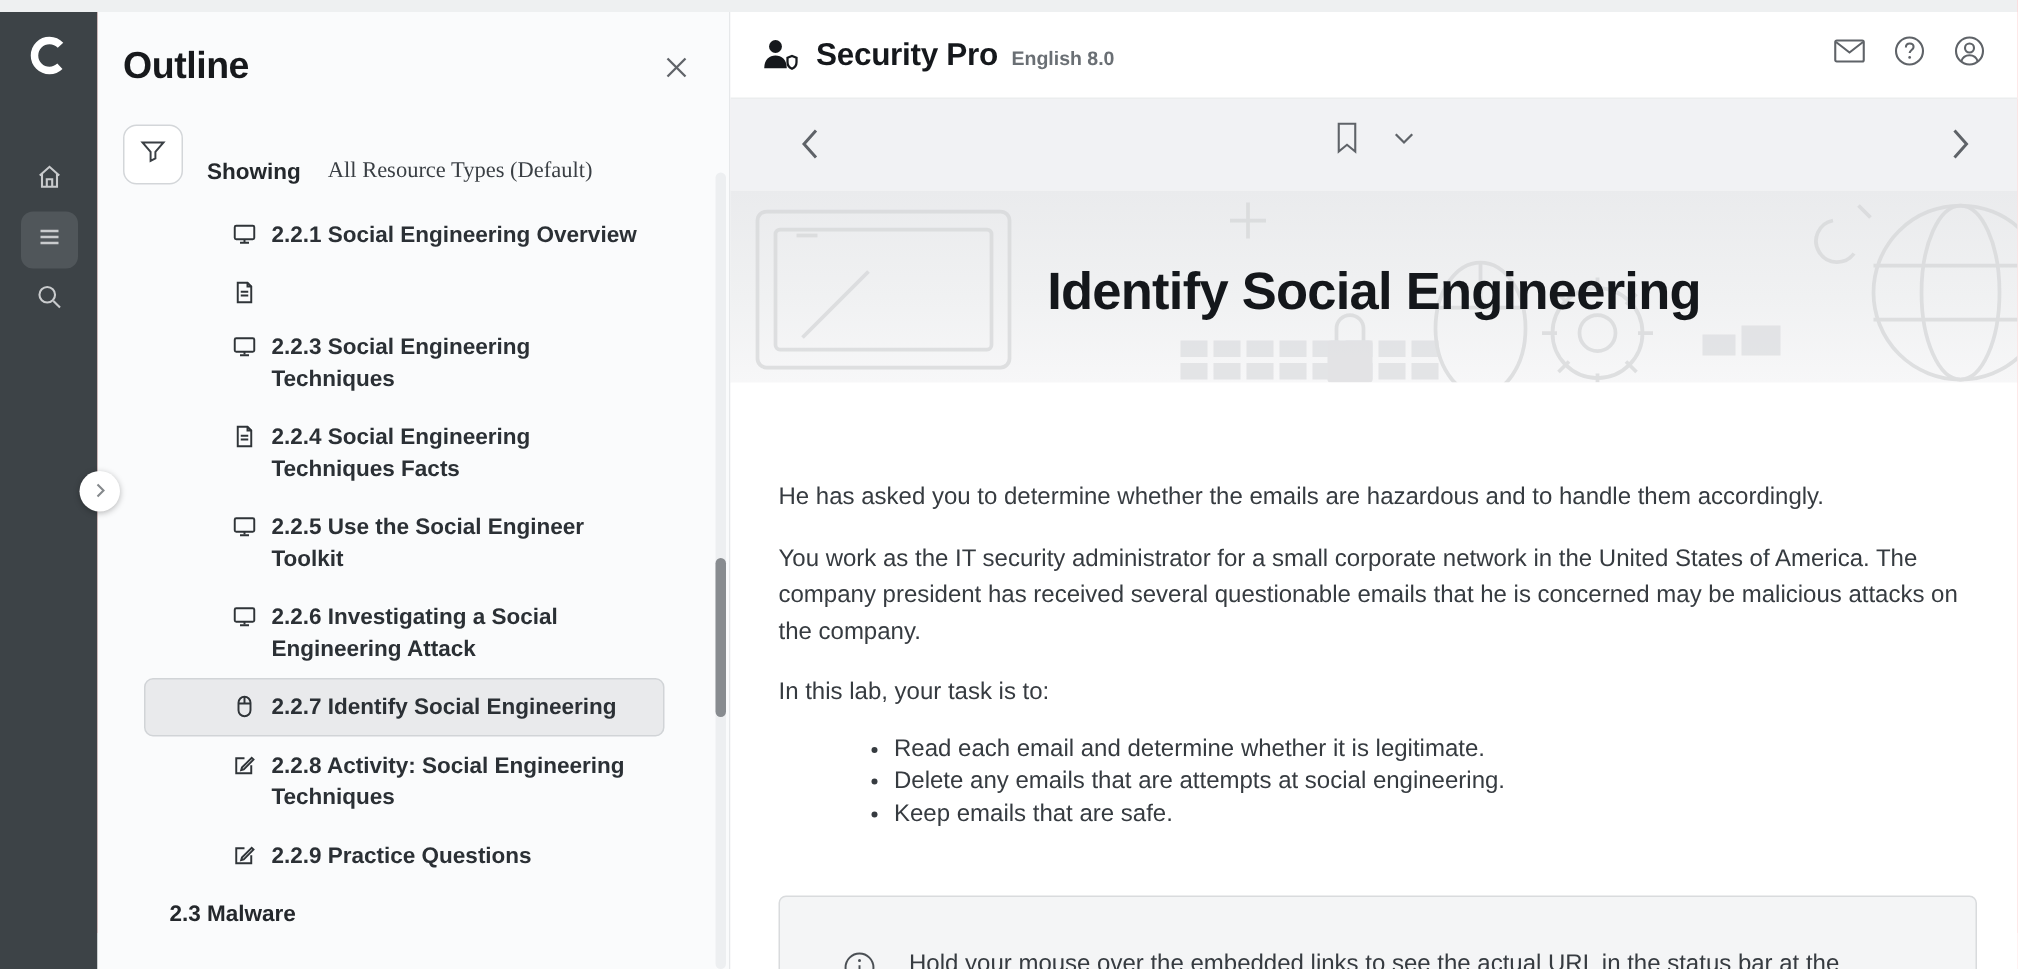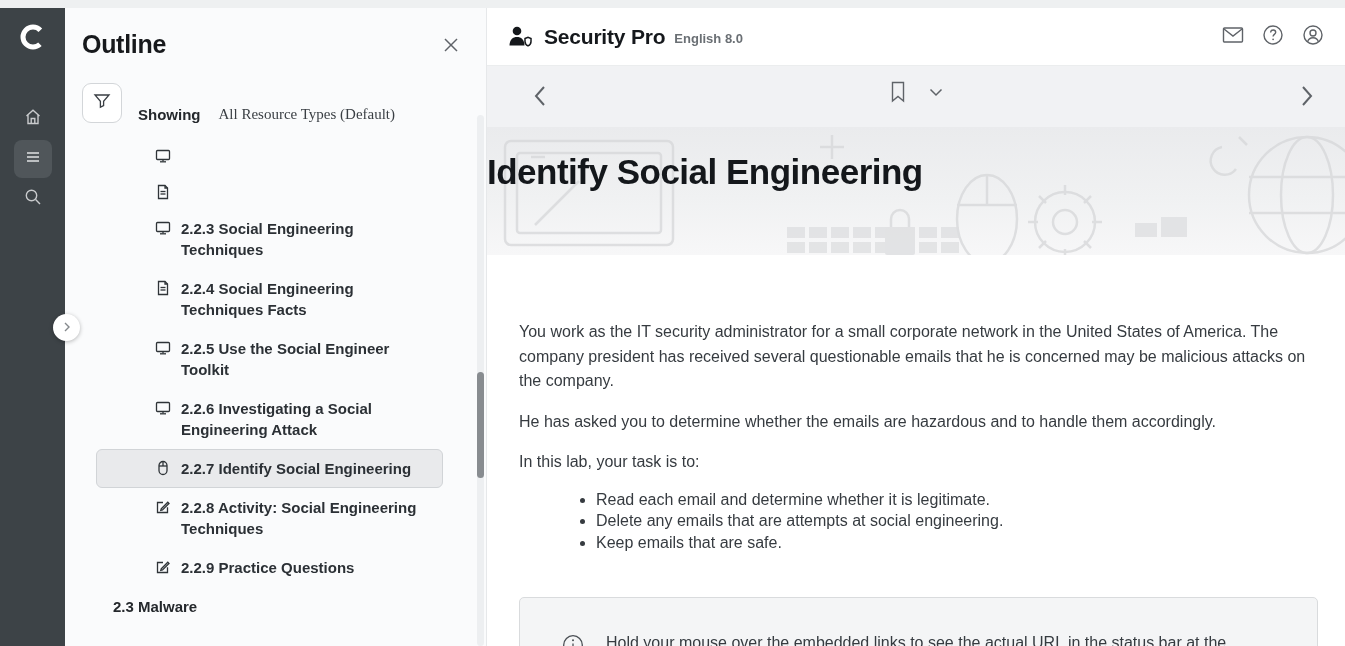--- a/index.html
+++ b/index.html
@@ -63,21 +63,21 @@
   .navbar { height:61px; background:#f1f2f4; position:relative; }
   .nav-back { position:absolute; left:46px; top:17px; cursor:pointer; line-height:0; }
   .nav-fwd { position:absolute; right:31px; top:17px; cursor:pointer; line-height:0; }
   .nav-center { position:absolute; left:50%; top:15px; transform:translateX(-50%);
     display:flex; align-items:center; gap:22px; }
   .nav-center span { cursor:pointer; line-height:0; }
 
   .banner { height:128px; position:relative; overflow:hidden;
     background:linear-gradient(180deg,#eaebed 0%, #f0f1f2 55%, #f7f7f8 100%); }
   .banner-art { position:absolute; top:0; left:0; }
-  .banner-title { position:absolute; width:100%; top:25px; 
+  .banner-title { position:absolute; width:100%; top:48px; text-align:center;
     font-size:35px; font-weight:700; color:#14171b; letter-spacing:-0.5px; }
 
   .content { padding:65px 27px 0 32px; background:#fff; }
   .para { font-size:16px; line-height:24.5px; color:#363b40; margin-bottom:16px; }
   .para.last { margin-bottom:14px; }
   .task-list { margin:0 0 0 0; padding-left:77px; }
   .task-list li { font-size:16px; line-height:21.5px; color:#363b40; }
   .note-box { margin-top:44px; background:#f4f5f6; border:1px solid #d9dbdd; border-radius:5px;
     display:flex; align-items:flex-start; padding:33px 40px 30px 42px; min-height:120px; }
   .note-icon { flex:0 0 22px; line-height:0; margin-top:3px; }
@@ -146,20 +146,21 @@
       <span class="filter-value">All Resource Types (Default)</span>
     </div>
 
     <div class="o-list">
       <div class="o-row">
         <span class="o-icon"><svg width="16" height="16" viewBox="0 0 16 16">
               <rect x="1.5" y="2.5" width="13" height="9" rx="1"></rect>
               <line x1="8" y1="11.5" x2="8" y2="13.3"></line>
               <line x1="5" y1="13.8" x2="11" y2="13.8"></line>
             </svg></span>
+        <span class="o-label">2.2.1 Social Engineering Overview</span>
       </div>
       <div class="o-row">
         <span class="o-icon"><svg width="16" height="16" viewBox="0 0 16 16">
               <path d="M3.5 1.5 H10 L12.5 4 V14.5 H3.5 Z"></path>
               <path d="M10 1.5 V4 H12.5"></path>
               <line x1="5.5" y1="7.5" x2="10.5" y2="7.5"></line>
               <line x1="5.5" y1="10" x2="10.5" y2="10"></line>
             </svg></span>
       </div>
       <div class="o-row">
@@ -352,22 +353,22 @@
         <ellipse cx="820" cy="68" rx="26" ry="58"></ellipse>
         <line x1="762" y1="50" x2="878" y2="50"></line>
         <line x1="762" y1="86" x2="878" y2="86"></line>
         <path d="M735 20 a14 14 0 1 0 14 22"></path>
         <line x1="752" y1="10" x2="760" y2="18"></line>
       </svg>
       <div class="banner-title">Identify Social Engineering</div>
     </div>
 
     <div class="content">
+      <p class="para">He has asked you to determine whether the emails are hazardous and to handle them accordingly.</p>
       <p class="para">You work as the IT security administrator for a small corporate network in the United States of America. The company president has received several questionable emails that he is concerned may be malicious attacks on the company.</p>
-      <p class="para">He has asked you to determine whether the emails are hazardous and to handle them accordingly.</p>
       <p class="para last">In this lab, your task is to:</p>
       <ul class="task-list">
         <li>Read each email and determine whether it is legitimate.</li>
         <li>Delete any emails that are attempts at social engineering.</li>
         <li>Keep emails that are safe.</li>
       </ul>
       <div class="note-box">
         <span class="note-icon">
           <svg width="22" height="22" viewBox="0 0 22 22" fill="none" stroke="#4a4f54" stroke-width="1.3">
             <circle cx="11" cy="11" r="9.3"></circle>

